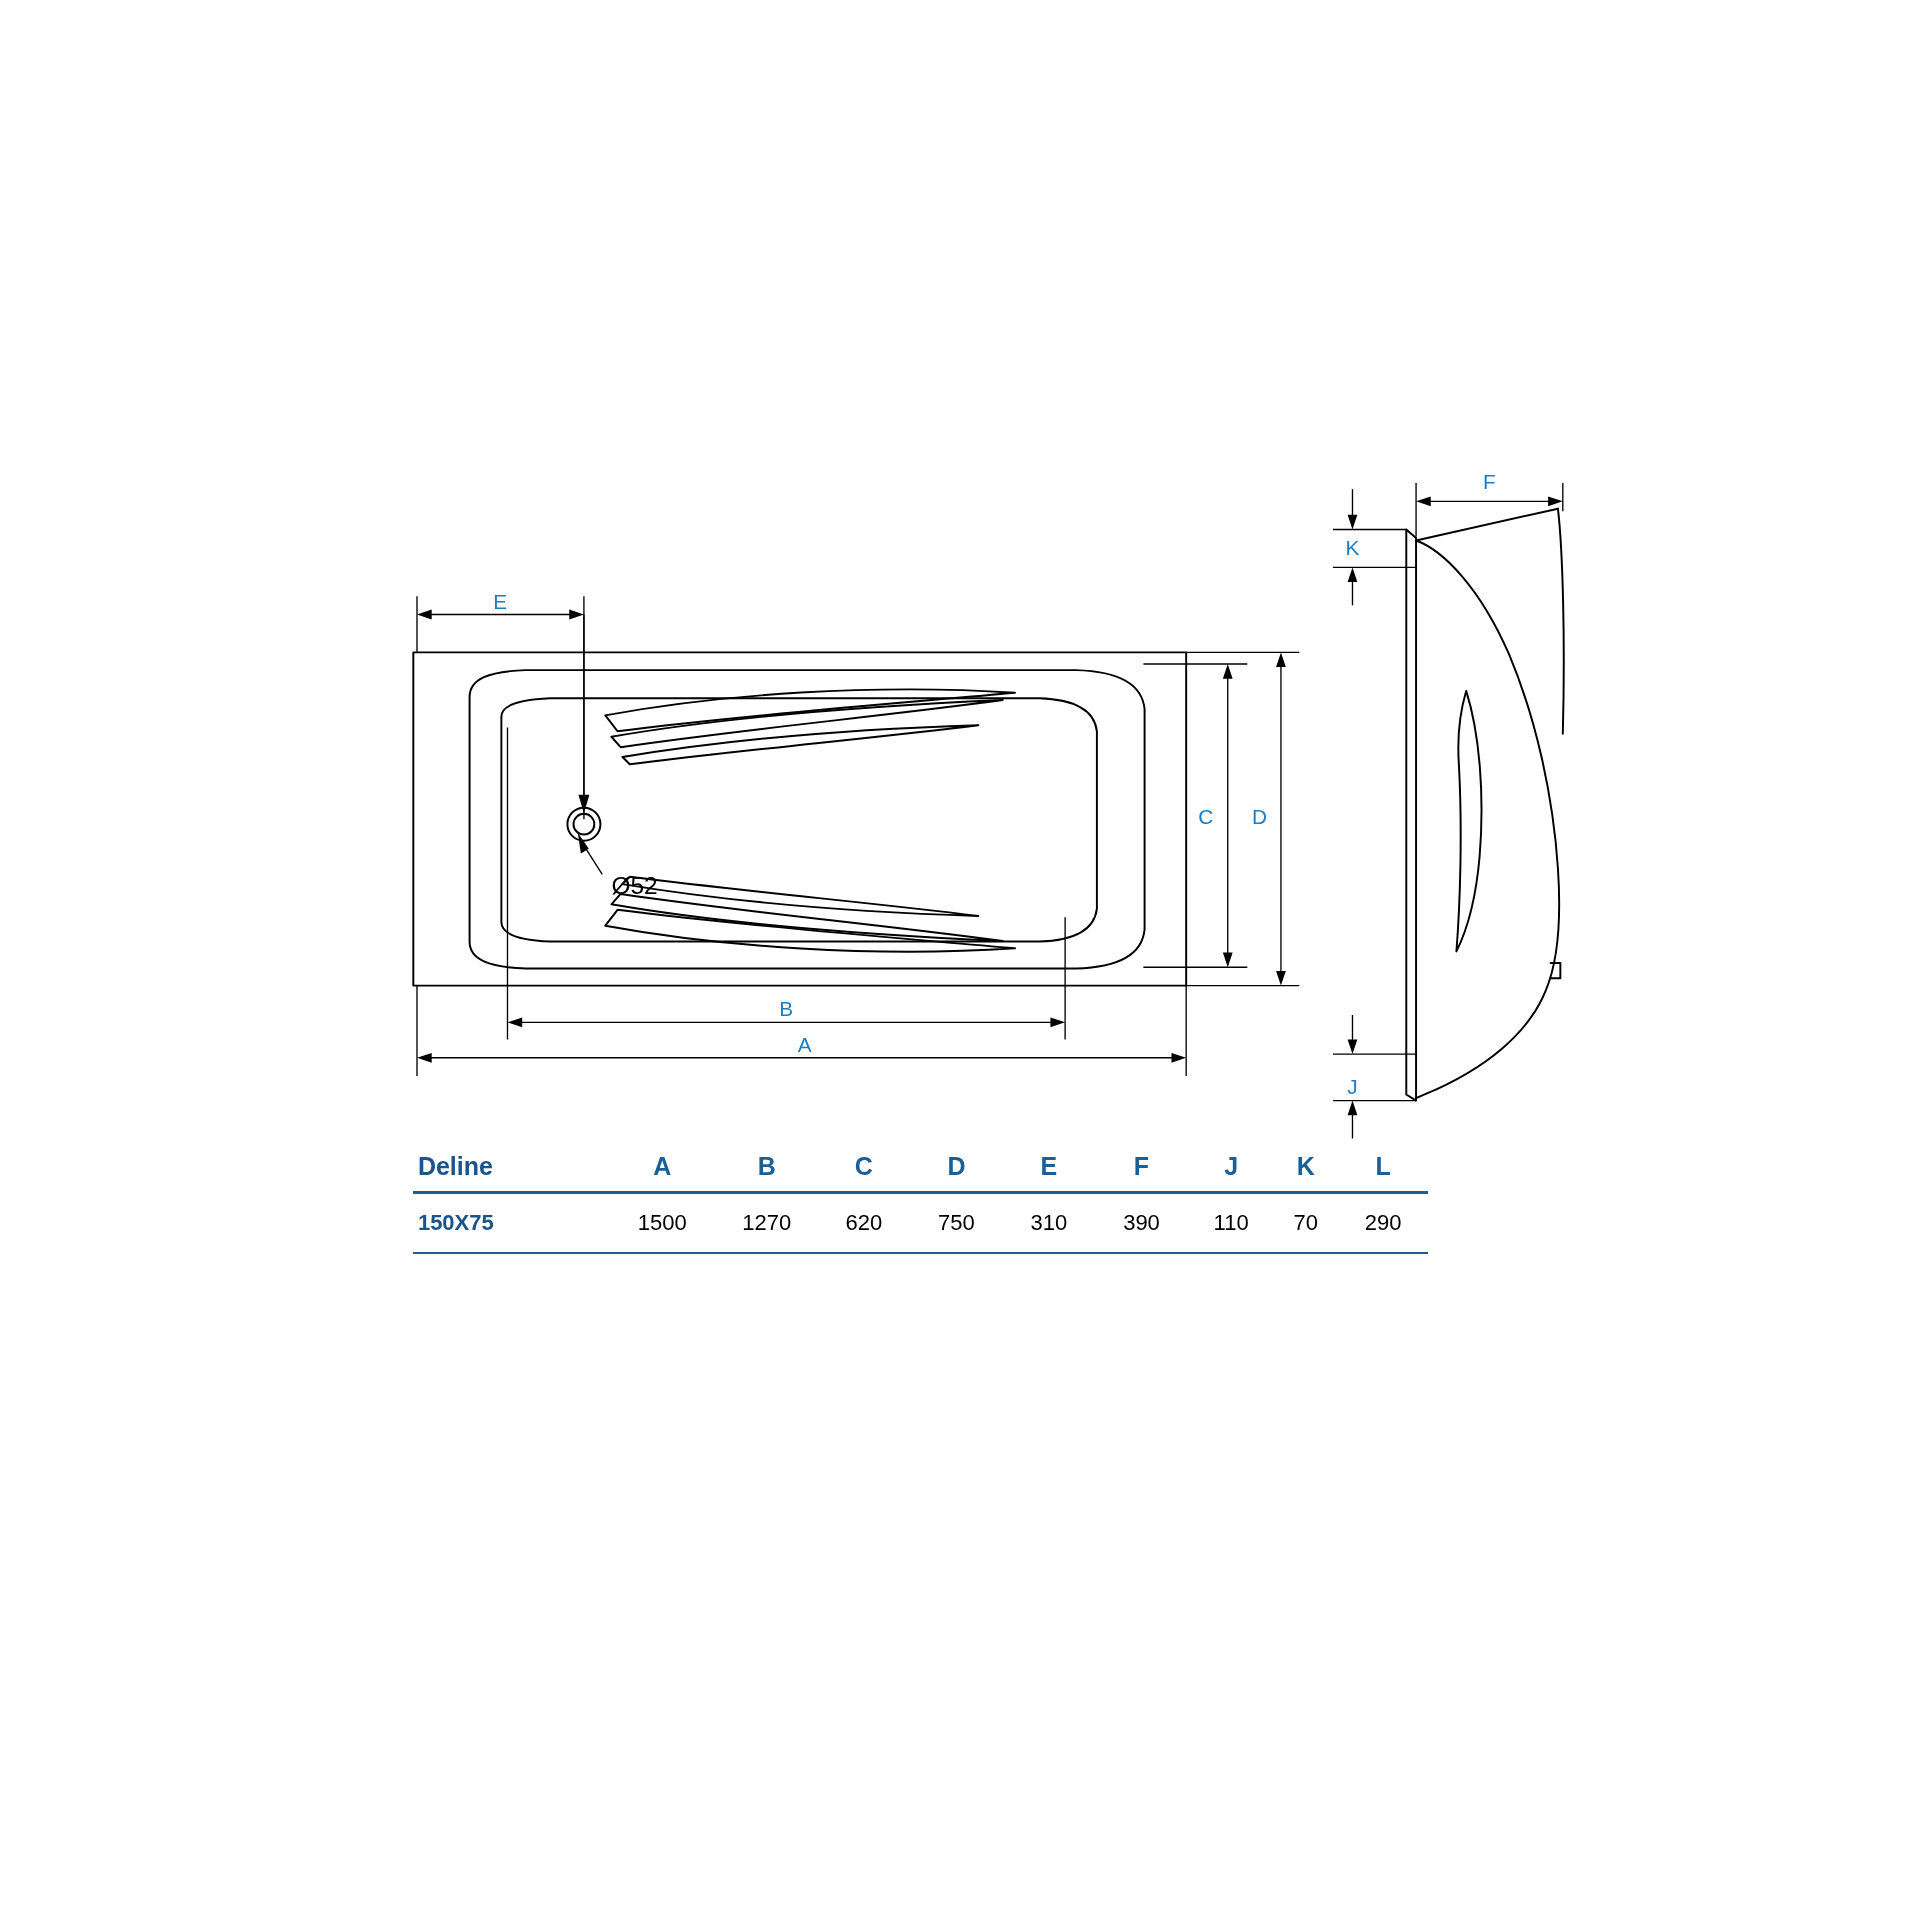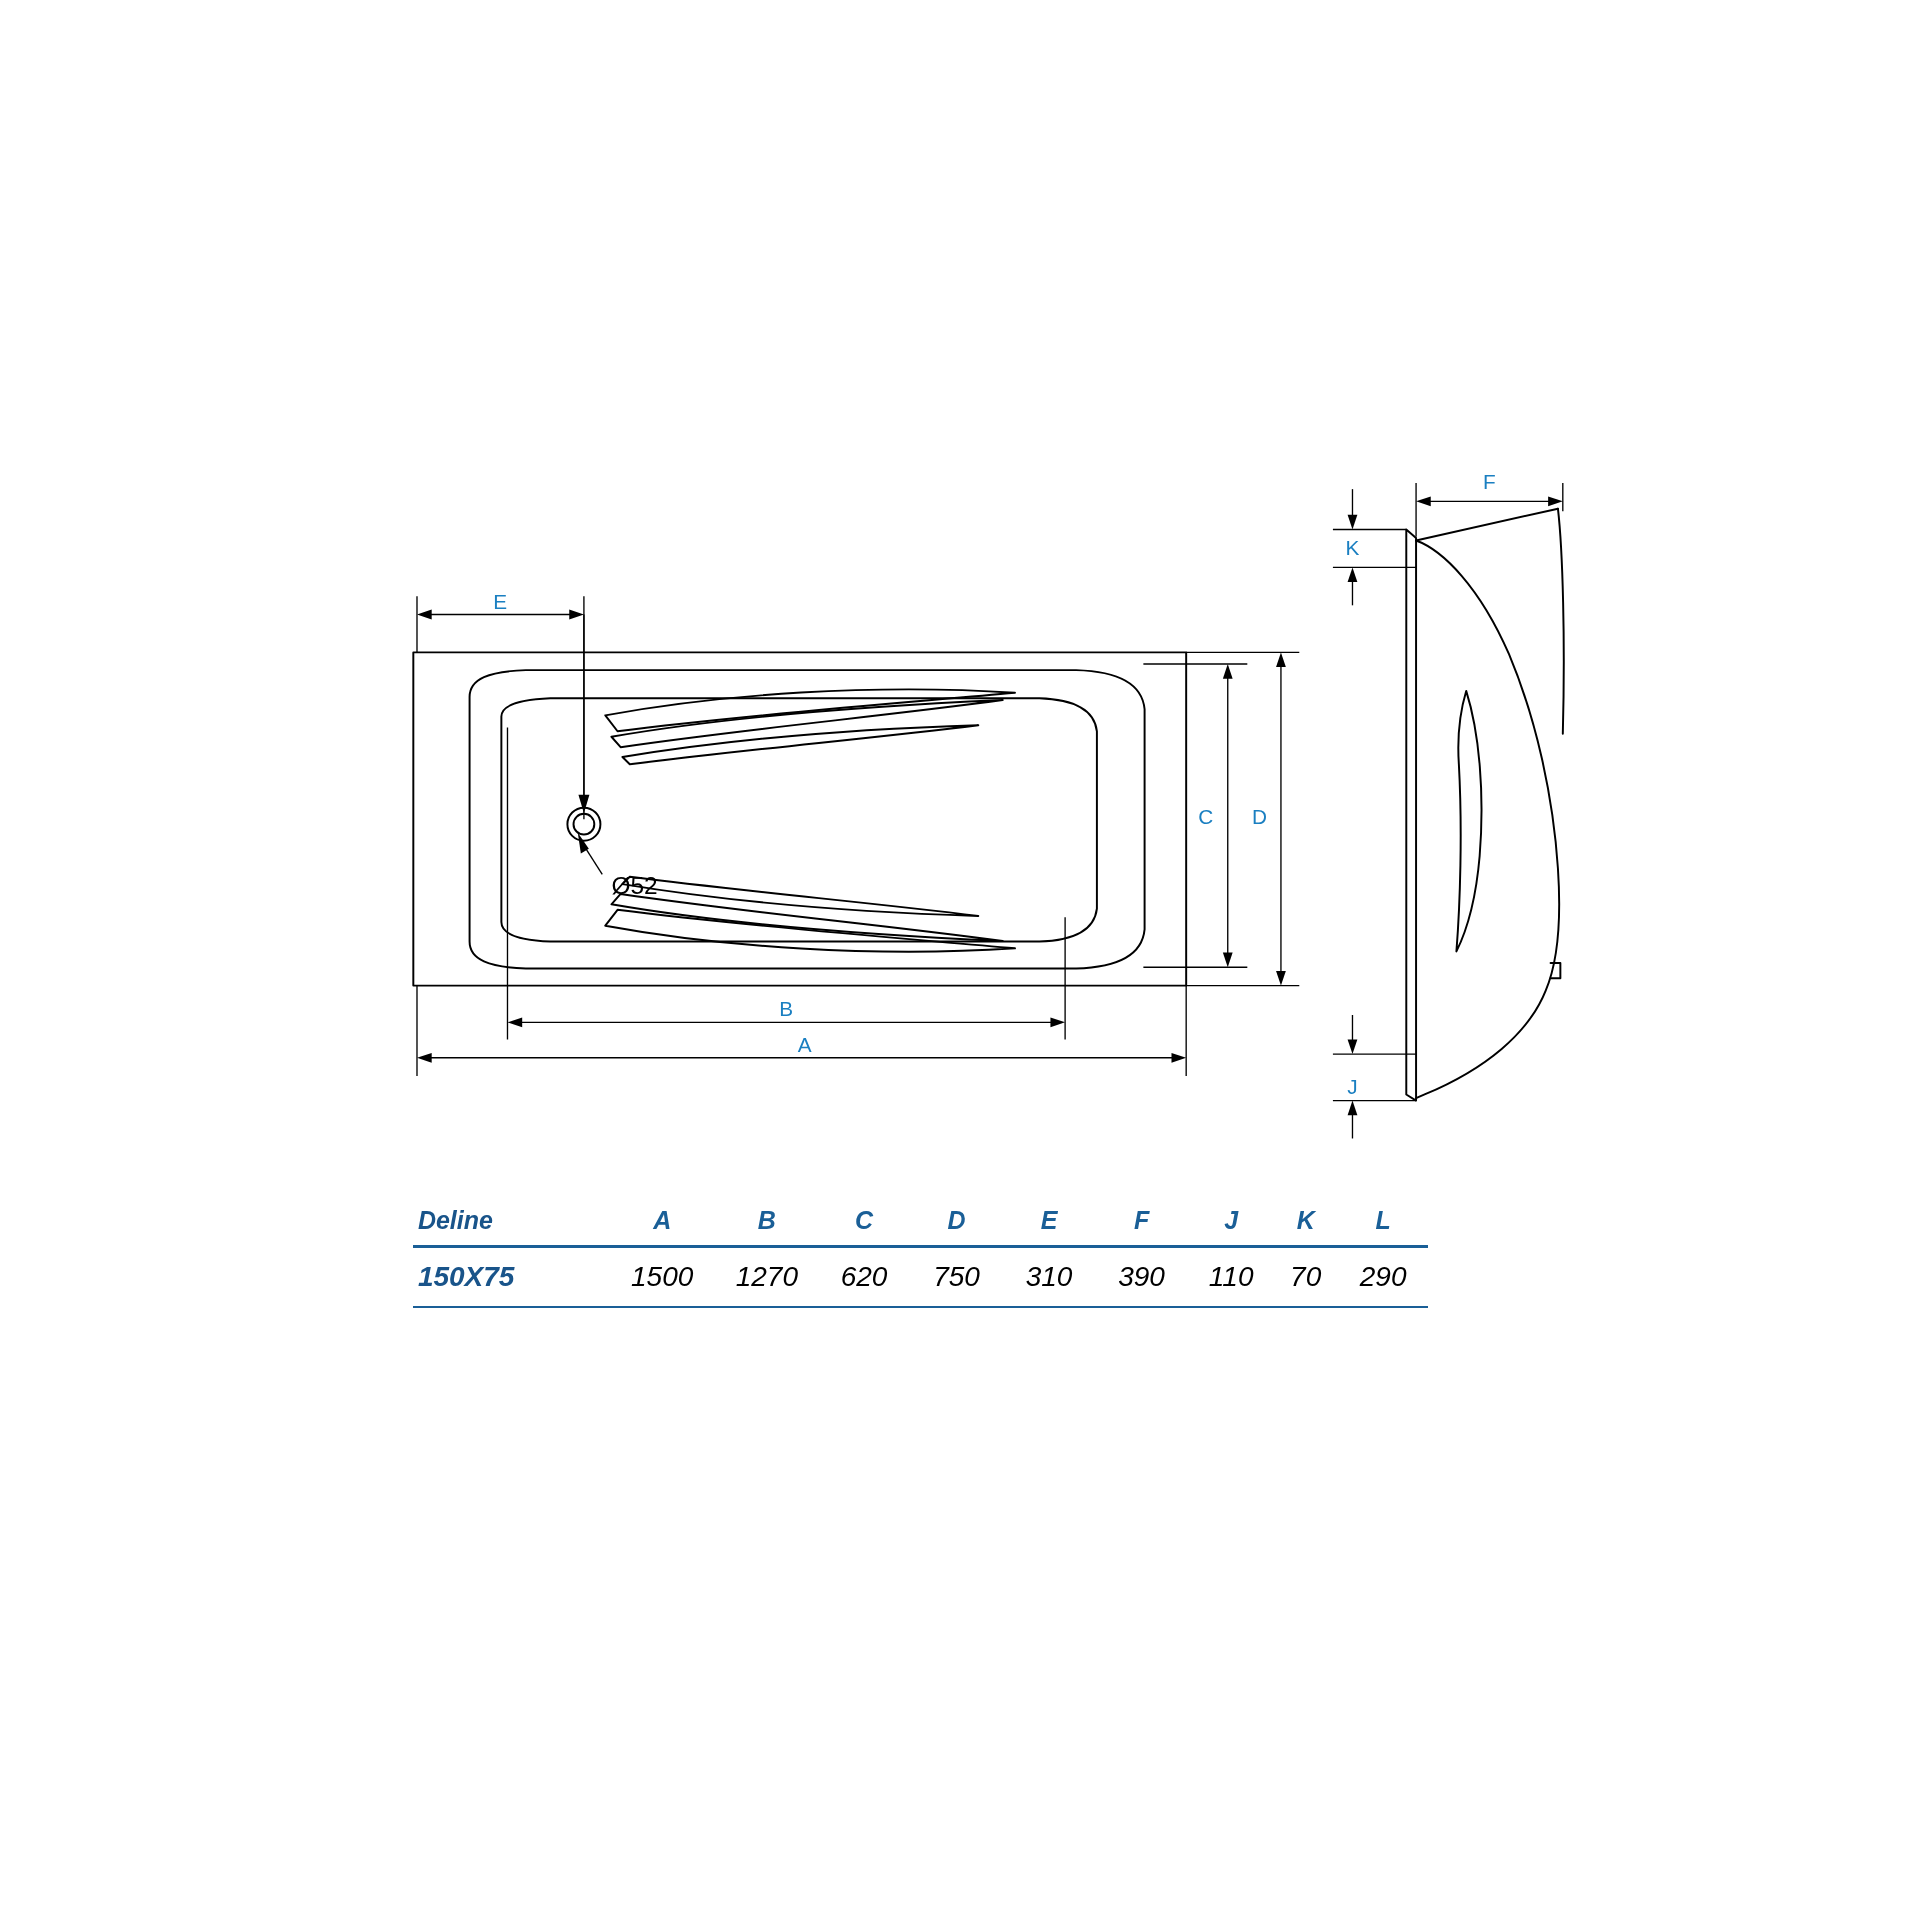--- a/index.html
+++ b/index.html
@@ -33,23 +33,22 @@
   }
   .note-label {
     fill: #000000;
     font-family: "Liberation Sans", sans-serif;
     font-size: 40px;
   }
   
   #spec-table {
     position: absolute;
     left: 413px;
-    top: 1195px;
+    top: 1141px;
     width: 1015px;
-    font-style: italic;
   }
   table.spec {
     border-collapse: collapse;
     width: 1015px;
     font-family: "Liberation Sans", sans-serif;
   }
   table.spec th, table.spec td {
     padding: 0;
     text-align: center;
     vertical-align: middle;
@@ -60,21 +59,21 @@
     color: #1a5f97;
     height: 50px;
     border-bottom: 3.1px solid #1a5f97;
   }
   table.spec thead th.name-col {
     text-align: left;
     padding-left: 4.9px;
     color: #19548a;
   }
   table.spec tbody td {
-    font-size: 28px;
+    font-size: 22px;
     color: #000000;
     height: 58px;
   }
   table.spec tbody td.name-col {
     text-align: left;
     padding-left: 4.9px;
     font-weight: bold;
     color: #19548a;
   }
   table.spec tbody tr:last-child td {

